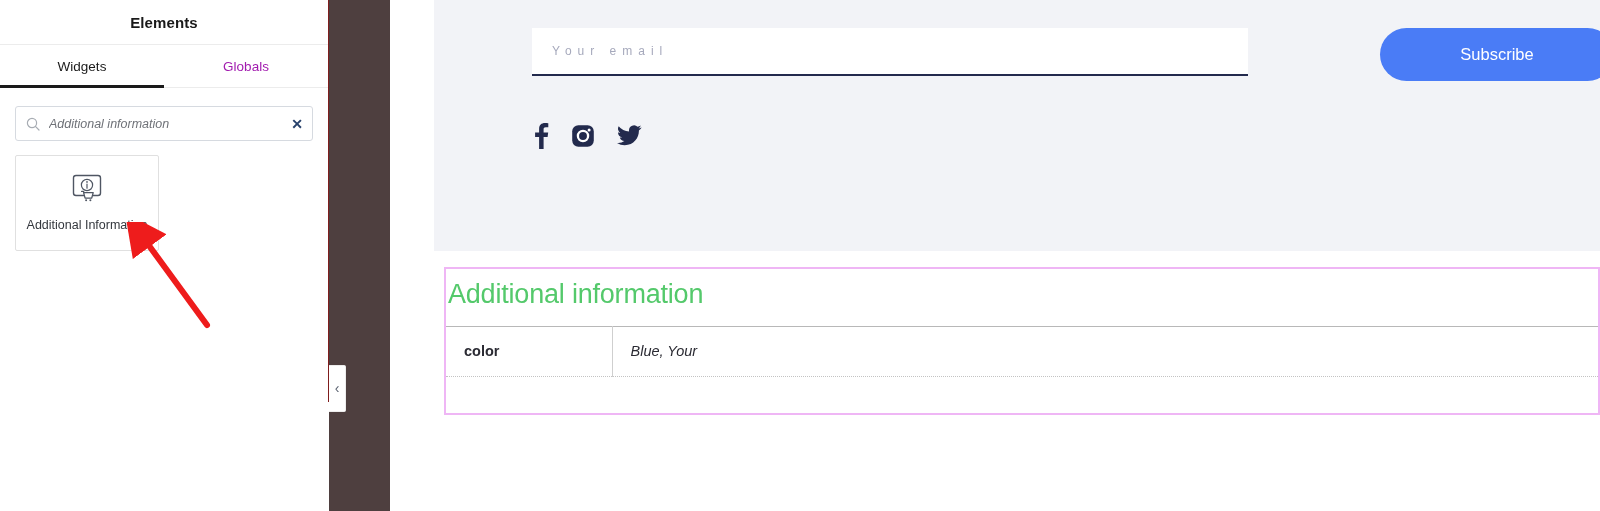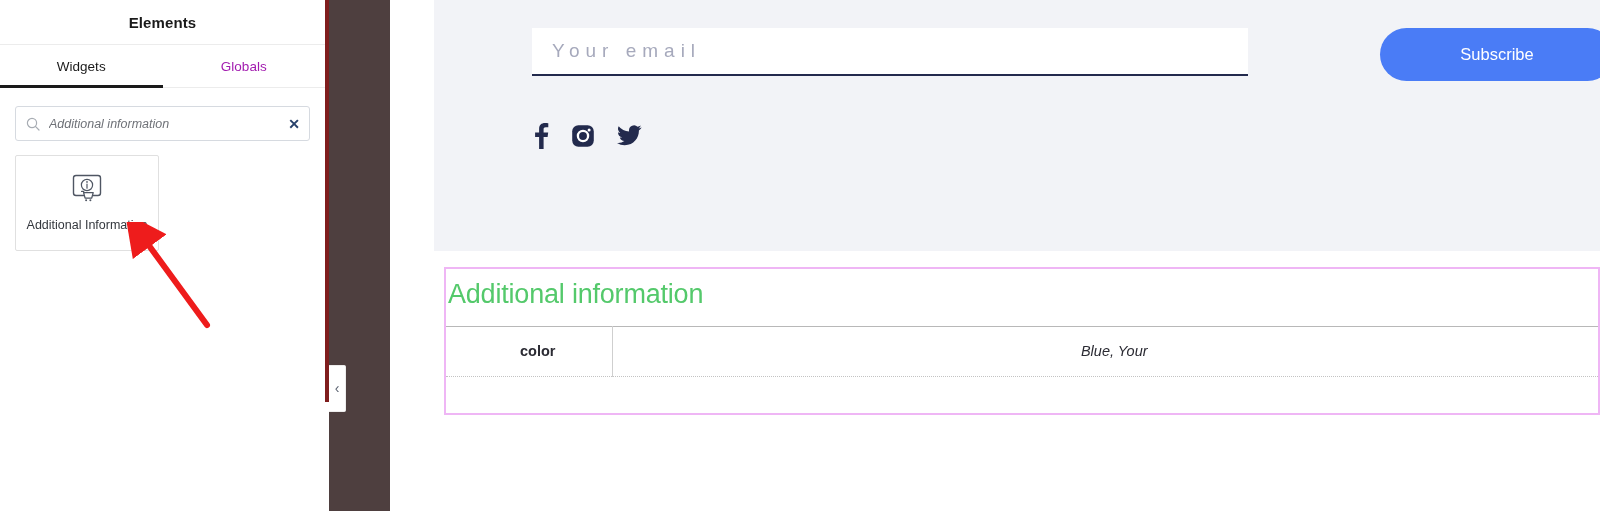--- a/index.html
+++ b/index.html
@@ -10,21 +10,21 @@
     background: #ffffff;
     font-family: "Liberation Sans", sans-serif;
   }
   #root { position: relative; width: 1600px; height: 511px; }
 
   
   .left-panel {
     position: absolute; left: 0; top: 0;
     width: 329px; height: 402px;
     background: #ffffff;
-    border-right: 4px solid #7f1d1d;
+    border-right: 1px solid #7f1d1d;
   }
   .panel-title {
     height: 45px; line-height: 45px;
     text-align: center;
     font-size: 15px; font-weight: bold; color: #1a1a1a;
     border-bottom: 1px solid #ececec;
     letter-spacing: .1px;
   }
   .tabs { display: flex; height: 43px; border-bottom: 1px solid #ececec; position: relative; }
   .tab {
@@ -117,21 +117,21 @@
   .email-row { position: absolute; left: 98px; top: 28px; }
   .email-field {
     position: absolute;
     left: 0; top: 0;
     width: 716px; height: 48px;
     background: #ffffff;
     border: none;
     border-bottom: 2px solid #232a4d;
     outline: none;
     font-family: "Liberation Sans", sans-serif;
-    font-size: 19px;
+    font-size: 12px;
     letter-spacing: 6px;
     color: #9c9fb4;
     padding: 0 20px;
   }
   .email-field::placeholder { color: #a6a9bc; letter-spacing: 6px; }
 
   .subscribe-btn {
     position: absolute;
     left: 848px; top: 0;
     width: 234px; height: 53px;
@@ -172,21 +172,20 @@
     table-layout: fixed;
   }
   .ai-table td {
     border-top: 1px solid #b8b8b8;
     border-bottom: 1px dotted #c3c3c3;
     padding: 15px 0 15px 18px;
     font-size: 14.5px;
     color: #2b2b33;
     vertical-align: middle;
     height: 50px;
-    text-align: center;
   }
   .ai-th { width: 166px; font-weight: bold; border-right: 1px solid #cfcfcf; }
   .ai-td { font-style: italic; padding-left: 14px; }
 
   
   .annotation-arrow { position: absolute; left: 125px; top: 222px; pointer-events: none; z-index: 20; }
 </style>
 </head>
 <body>
 

